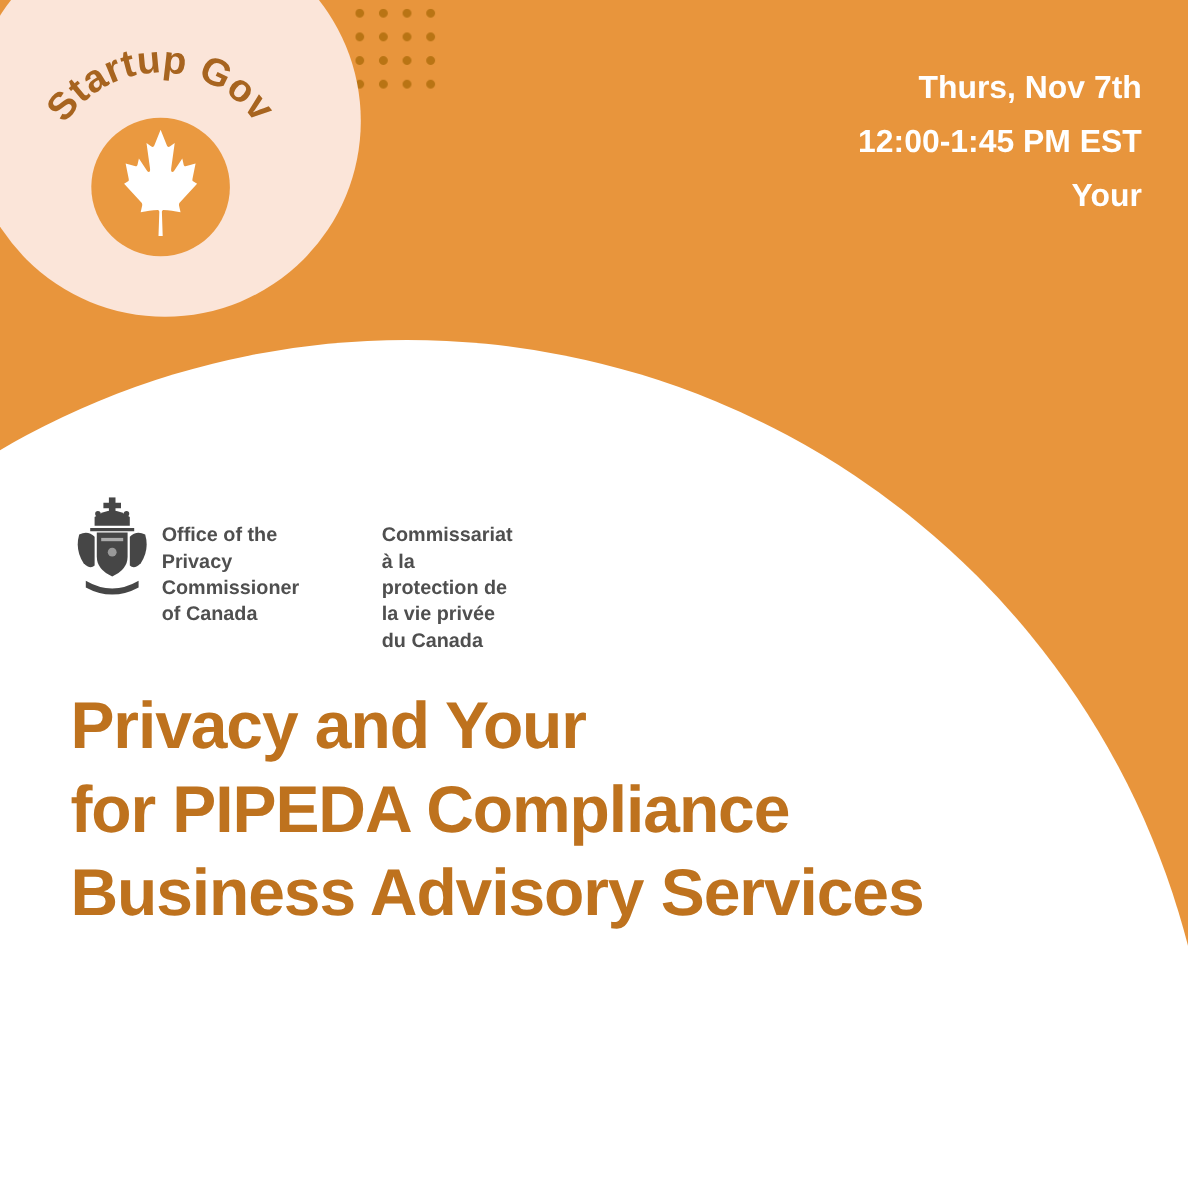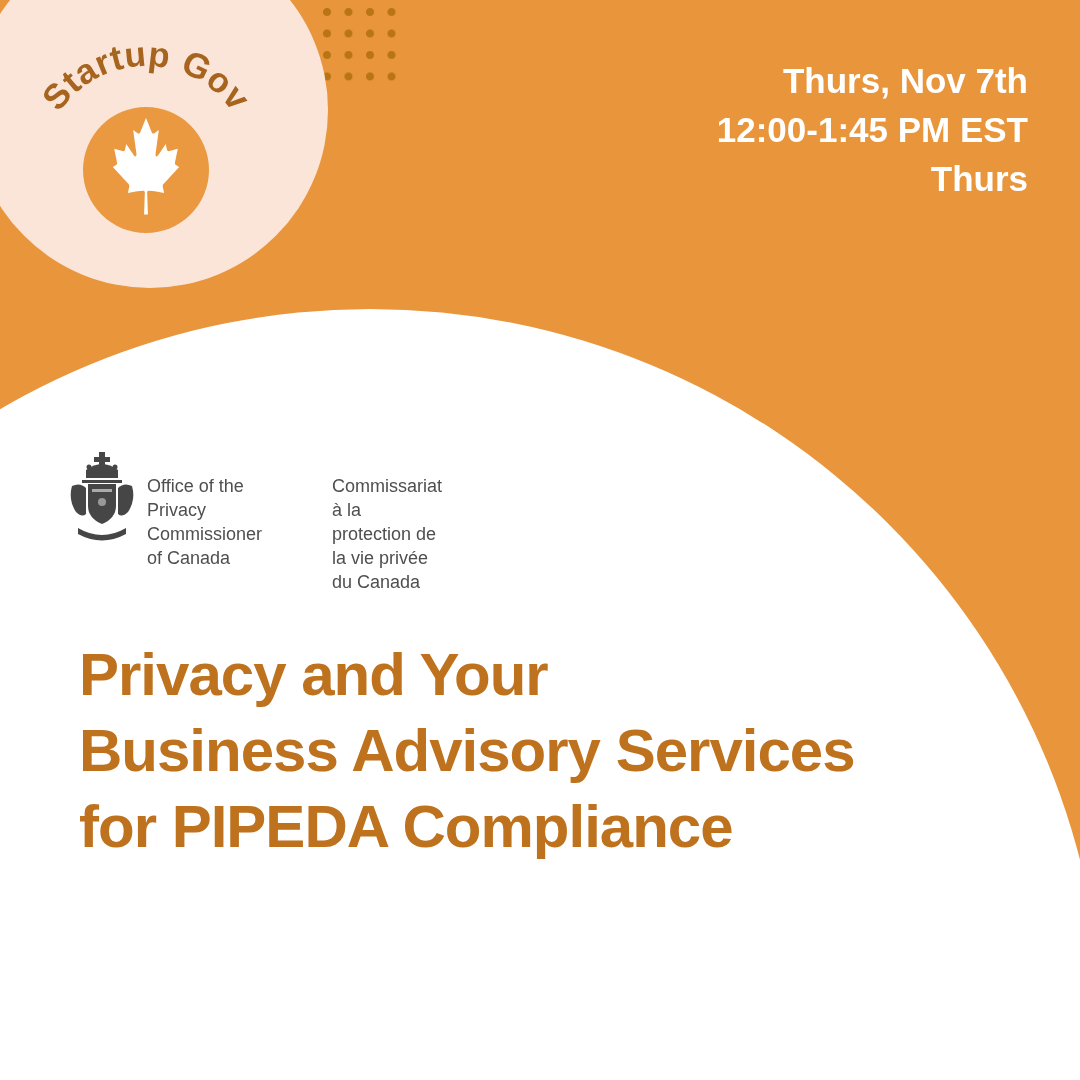--- a/index.html
+++ b/index.html
@@ -52,53 +52,54 @@
     left: -363px; top: 309px;
     width: 1466px; height: 1466px;
     border-radius: 50%;
     background: var(--white-circle, #FFFFFF);
     z-index: 4;
   }
 
   
   .schedule {
     position: absolute;
-    right: 52px; top: 56px;
+    right: 42px; top: 56px;
     text-align: right;
     color: var(--schedule-text, #FFFFFF);
-    font-size: 35px;
+    font-size: 29px;
     font-weight: bold;
     line-height: 49px;
     z-index: 5;
   }
 
   
   .opc-logo { position: absolute; left: 70px; top: 452px; z-index: 6; }
   .coat-of-arms {
     position: absolute; left: 0; top: 0;
     filter: blur(0.4px);
     opacity: 0.9;
   }
   .logo-text {
     position: absolute;
     top: 22px;
     color: var(--logo-text, #4F4F4F);
     font-size: 18px;
     line-height: 24px;
     white-space: pre-line;
+    font-weight: bold;
   }
   .logo-en { left: 77px; }
-  .logo-fr { left: 262px; }
+  .logo-fr { left: 277px; }
 
   
   .title {
     position: absolute;
     left: 64px; top: 622px;
     width: 1000px;
-    margin: 15px;
+    margin: 0;
     color: var(--title-text, #BE721E);
     font-size: 60px;
     font-weight: bold;
     letter-spacing: -1px;
     line-height: 76px;
     white-space: nowrap;
     z-index: 7;
   }
 </style>
 </head>
@@ -131,21 +132,21 @@
     <text class="badge-curved-text" text-anchor="middle">
       <textPath href="#badge-arc" startOffset="50%">Startup Gov</textPath>
     </text>
   </svg>
 
   <div class="white-circle"></div>
 
   <div class="schedule">
     <div>Thurs, Nov 7th</div>
     <div>12:00-1:45 PM EST</div>
-    <div>Thurs</div>
+    <div>Your</div>
   </div>
 
   <div class="opc-logo">
     <svg class="coat-of-arms" width="64" height="96" viewBox="0 0 64 96">
       <g fill="var(--coat-of-arms, #333333)">
 
         <path d="M29 0 h6 v5 h5 v5 h-5 v6 h-6 V10 h-5 V5 h5 Z"></path>
 
         <path d="M16 18 Q32 6 48 18 L48 26 L16 26 Z"></path>
         <circle cx="19" cy="15" r="2.5"></circle>
@@ -167,17 +168,17 @@
     <div class="logo-text logo-en">Office of the
 Privacy Commissioner
 of Canada</div>
     <div class="logo-text logo-fr">Commissariat
 à la protection de
 la vie privée du Canada</div>
   </div>
 
   <h1 class="title">
     <div>Privacy and Your</div>
+    <div>for PIPEDA Compliance</div>
     <div>Business Advisory Services</div>
-    <div>for PIPEDA Compliance</div>
   </h1>
 
 </div>
 
 </body></html>

